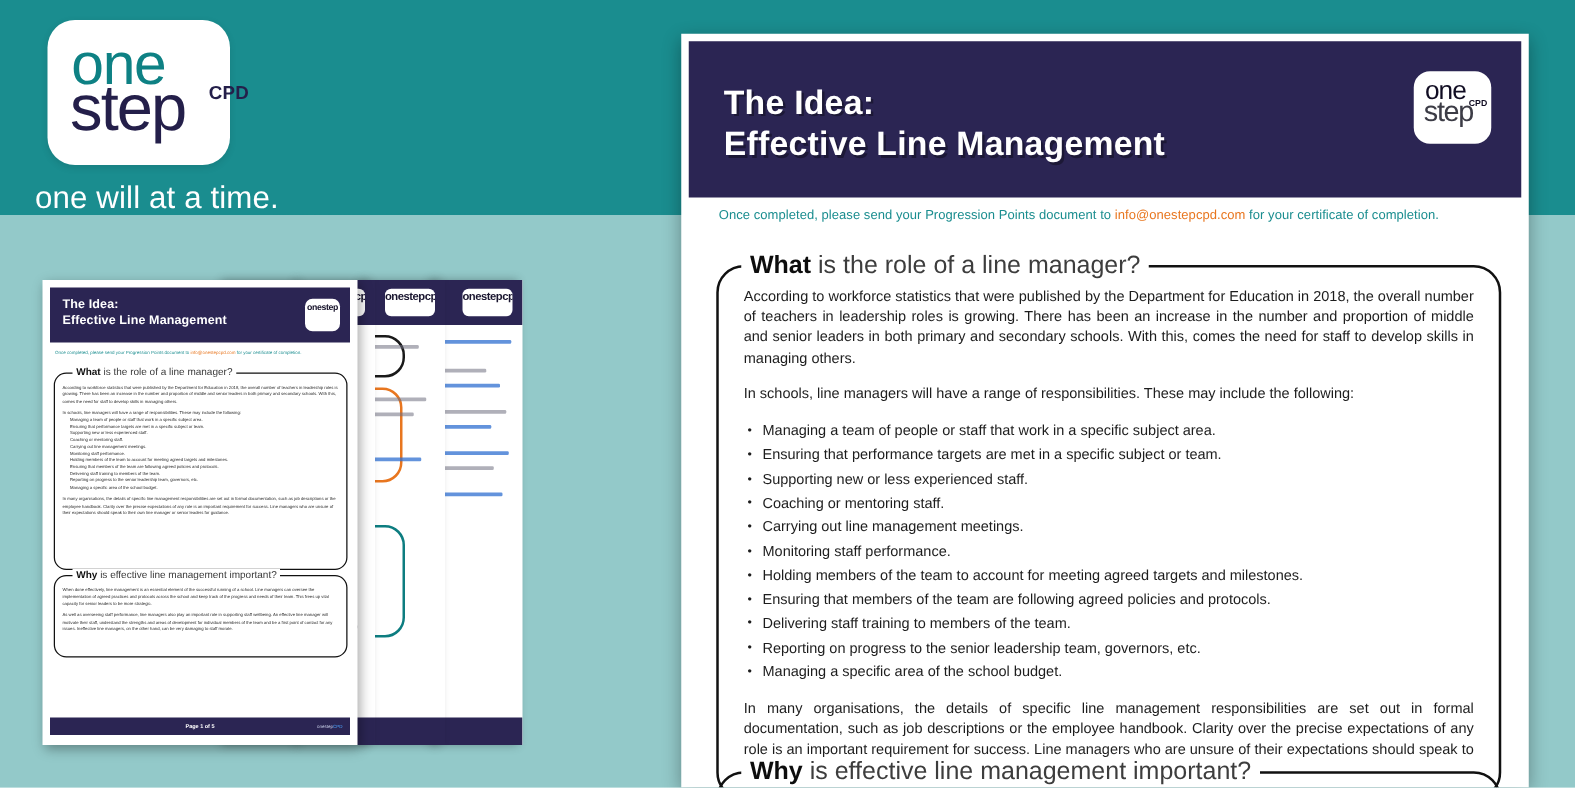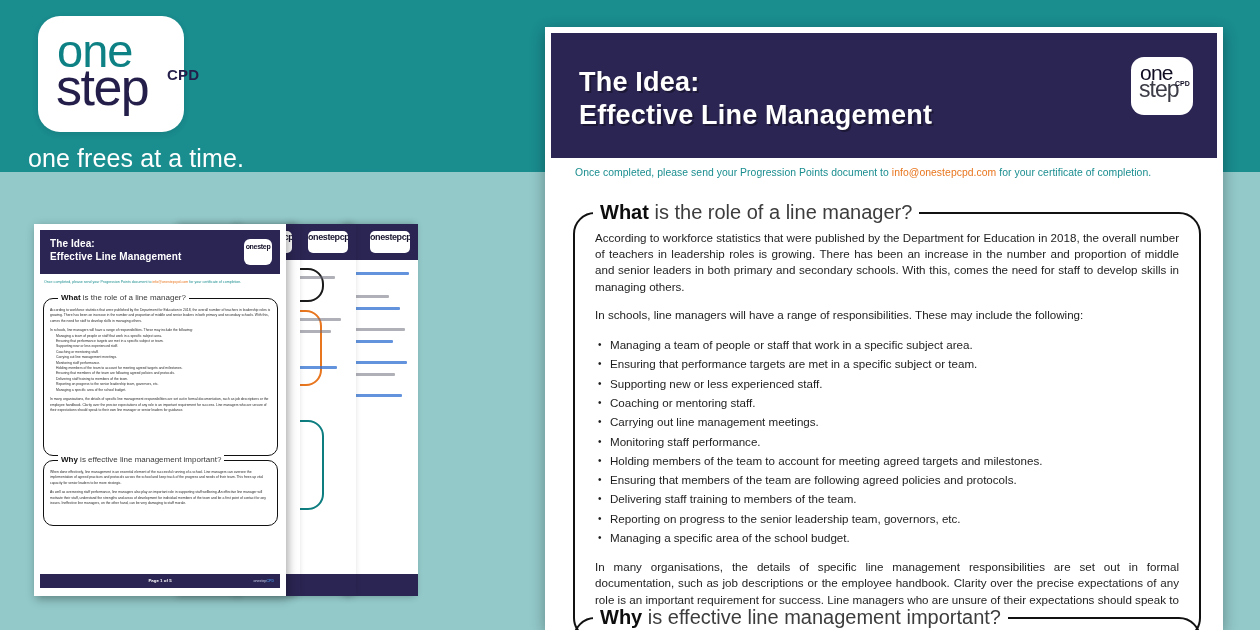--- a/index.html
+++ b/index.html
@@ -209,21 +209,21 @@
 
 <div id="bg-top"></div>
 <div id="bg-bottom"></div>
 
 <div id="brand">
   <div class="logo-tile">
     <span class="logo-one">one</span>
     <span class="logo-step">step</span>
     <span class="logo-cpd">CPD</span>
   </div>
-  <div id="tagline">one frees at a time.</div>
+  <div id="tagline">one will at a time.</div>
 </div>
 
 <div id="page-stack">
 
   <div class="fan-page" style="left:318px; top:6px; width:72px; height:372px;">
     <div class="fan-bar"></div>
     <div class="fan-mini-logo">onestepcpd</div>
     <div class="fan-lines">
       <div class="fl link" style="width:92%"></div>
         <div style="height:11px"></div>

